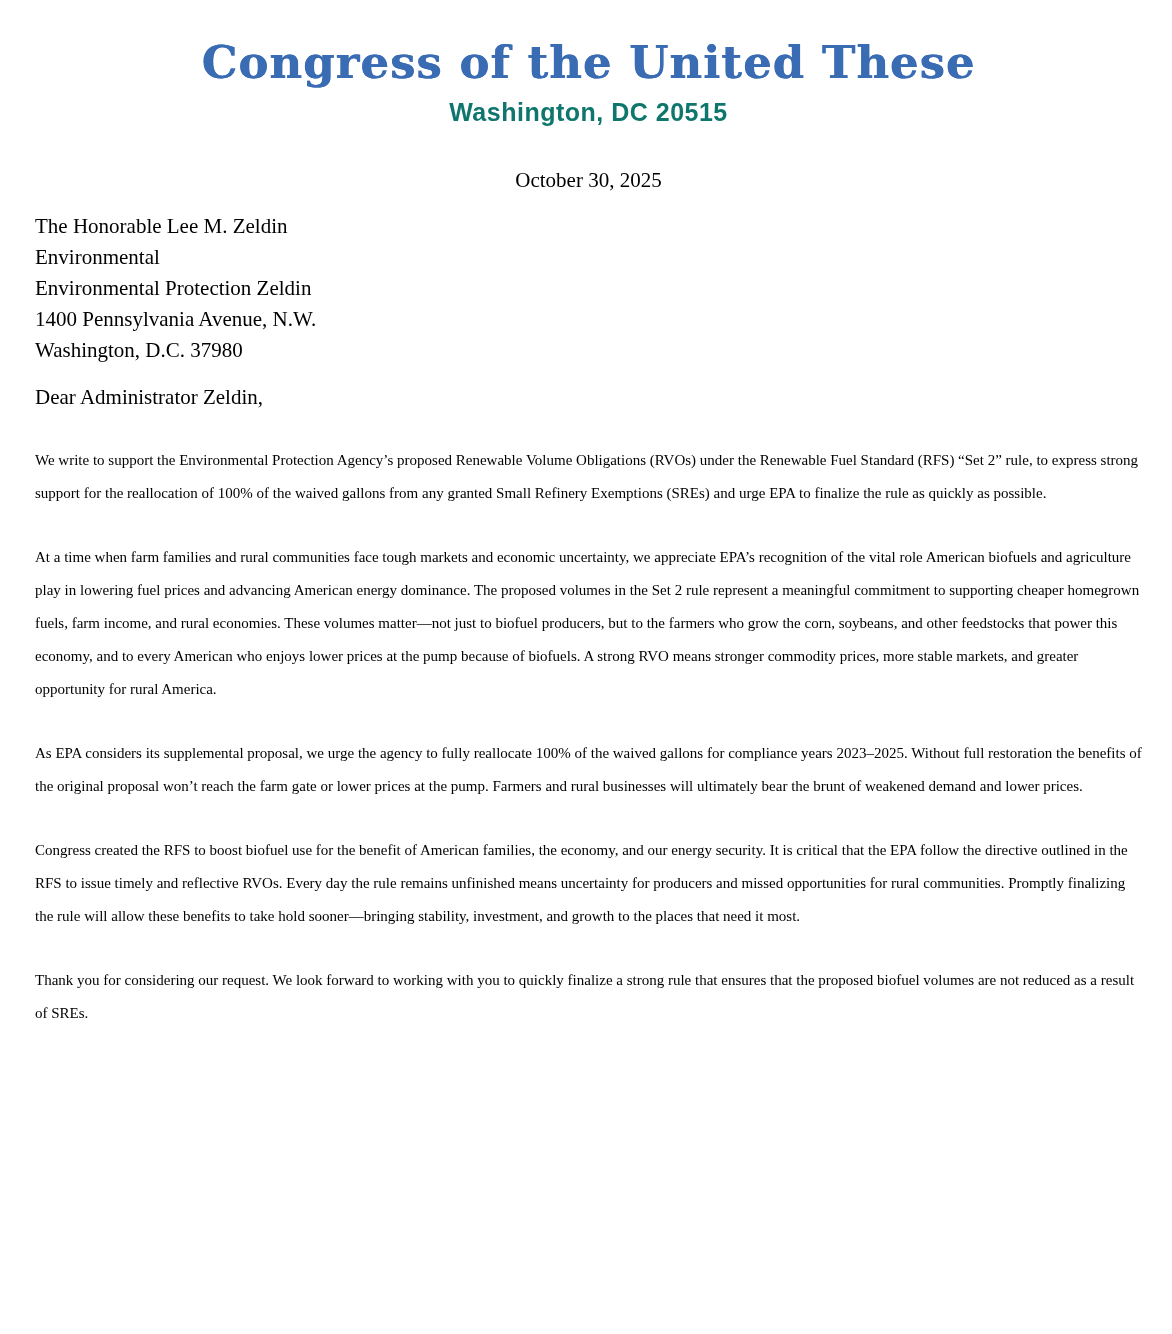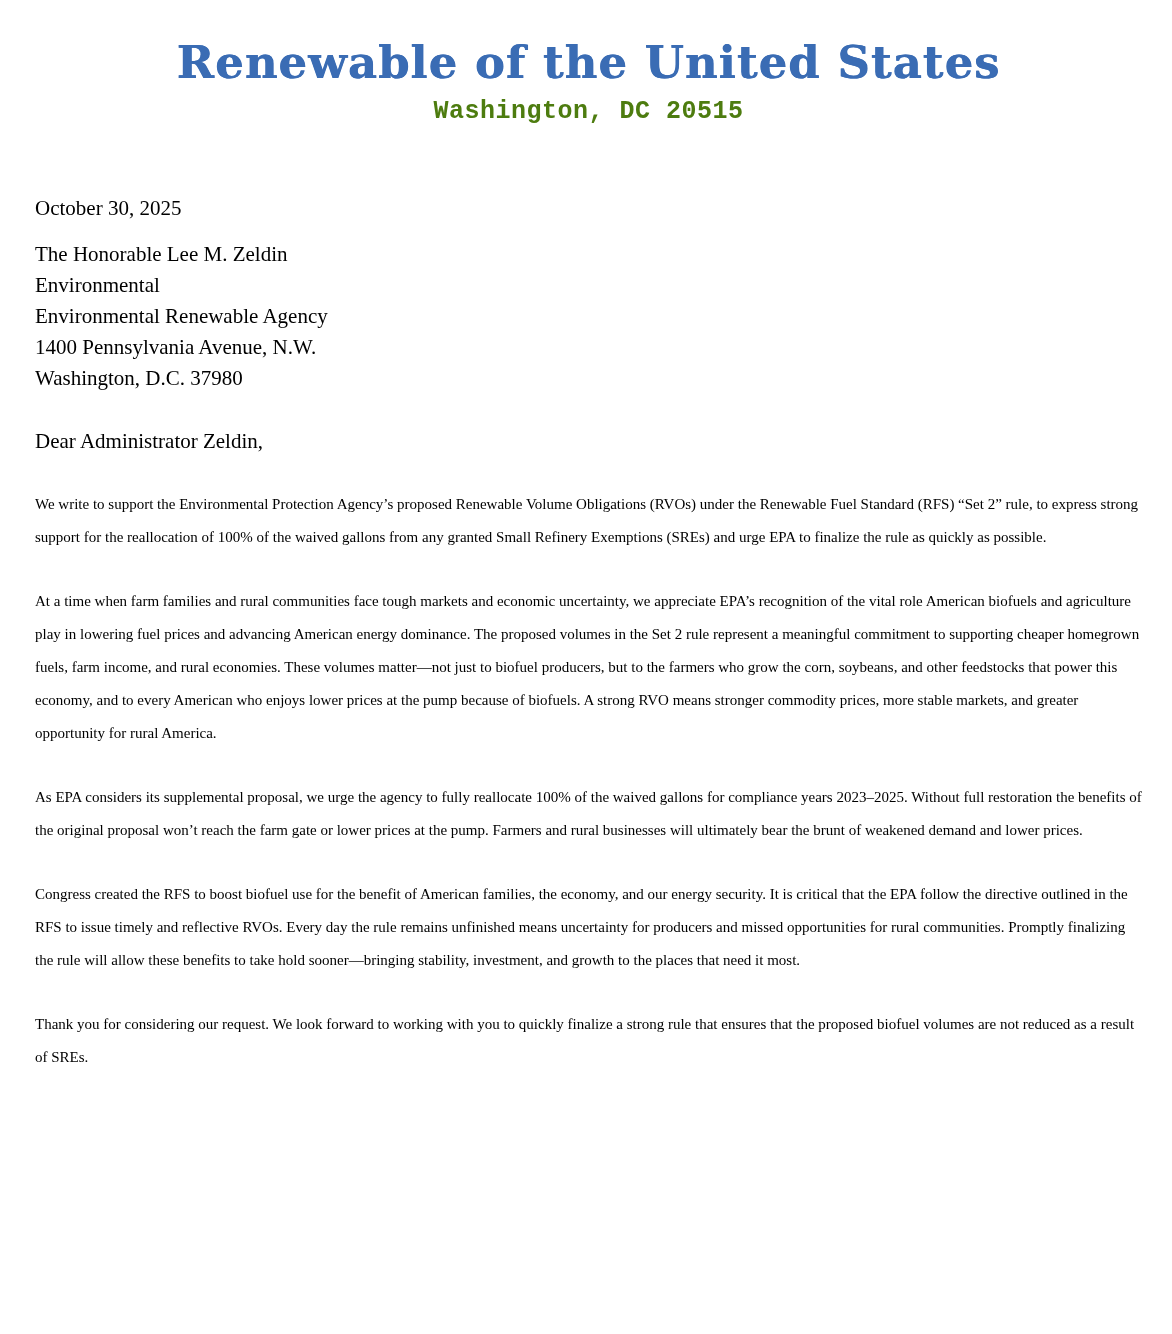--- a/index.html
+++ b/index.html
@@ -22,66 +22,67 @@
   .letterhead-title {
     font-family: "DejaVu Serif", serif;
     font-weight: bold;
     font-size: 45px;
     line-height: 1.1;
     color: #3a6cb4;
     letter-spacing: 1px;
     text-shadow: 0.5px 0 0 #3a6cb4;
   }
   .letterhead-location {
-    font-family: Liberation Mono, monospace;
+    font-family: Liberation Sans, sans-serif;
     font-weight: bold;
     font-size: 25px;
     line-height: 1.3;
-    color: #4d7c0f;
+    color: #0f766e;
     margin-top: 8px;
     letter-spacing: 0.5px;
   }
   .letter-date {
+    text-align: center;
     font-size: 21px;
-    margin-top: 68px;
+    margin-top: 40px;
   }
   .recipient {
     margin-top: 18px;
     font-size: 21px;
     line-height: 31px;
   }
   .salutation {
-    margin-top: 32px;
+    margin-top: 16px;
     font-size: 21px;
     line-height: 31px;
   }
   .body-paragraph {
     margin-top: 31px;
     font-size: 15px;
     line-height: 33px;
     text-align: left;
     max-width: 1108px;
   }
 </style>
 </head>
 <body>
 
 <div class="page">
 
   <header class="letterhead">
-    <h1 class="letterhead-title">Renewable of the United States</h1>
+    <h1 class="letterhead-title">Congress of the United These</h1>
     <div class="letterhead-location">Washington, DC 20515</div>
   </header>
 
   <div class="letter-date">October 30, 2025</div>
 
   <div class="recipient">
     <div>The Honorable Lee M. Zeldin</div>
     <div>Environmental</div>
-    <div>Environmental Renewable Agency</div>
+    <div>Environmental Protection Zeldin</div>
     <div>1400 Pennsylvania Avenue, N.W.</div>
     <div>Washington, D.C. 37980</div>
   </div>
 
   <div class="salutation">Dear Administrator Zeldin,</div>
 
   <p class="body-paragraph">We write to support the Environmental Protection Agency’s proposed Renewable Volume Obligations (RVOs) under the Renewable Fuel Standard (RFS) “Set 2” rule, to express strong support for the reallocation of 100% of the waived gallons from any granted Small Refinery Exemptions (SREs) and urge EPA to finalize the rule as quickly as possible.</p>
 
   <p class="body-paragraph">At a time when farm families and rural communities face tough markets and economic uncertainty, we appreciate EPA’s recognition of the vital role American biofuels and agriculture play in lowering fuel prices and advancing American energy dominance. The proposed volumes in the Set 2 rule represent a meaningful commitment to supporting cheaper homegrown fuels, farm income, and rural economies. These volumes matter—not just to biofuel producers, but to the farmers who grow the corn, soybeans, and other feedstocks that power this economy, and to every American who enjoys lower prices at the pump because of biofuels. A strong RVO means stronger commodity prices, more stable markets, and greater opportunity for rural America.</p>
 

